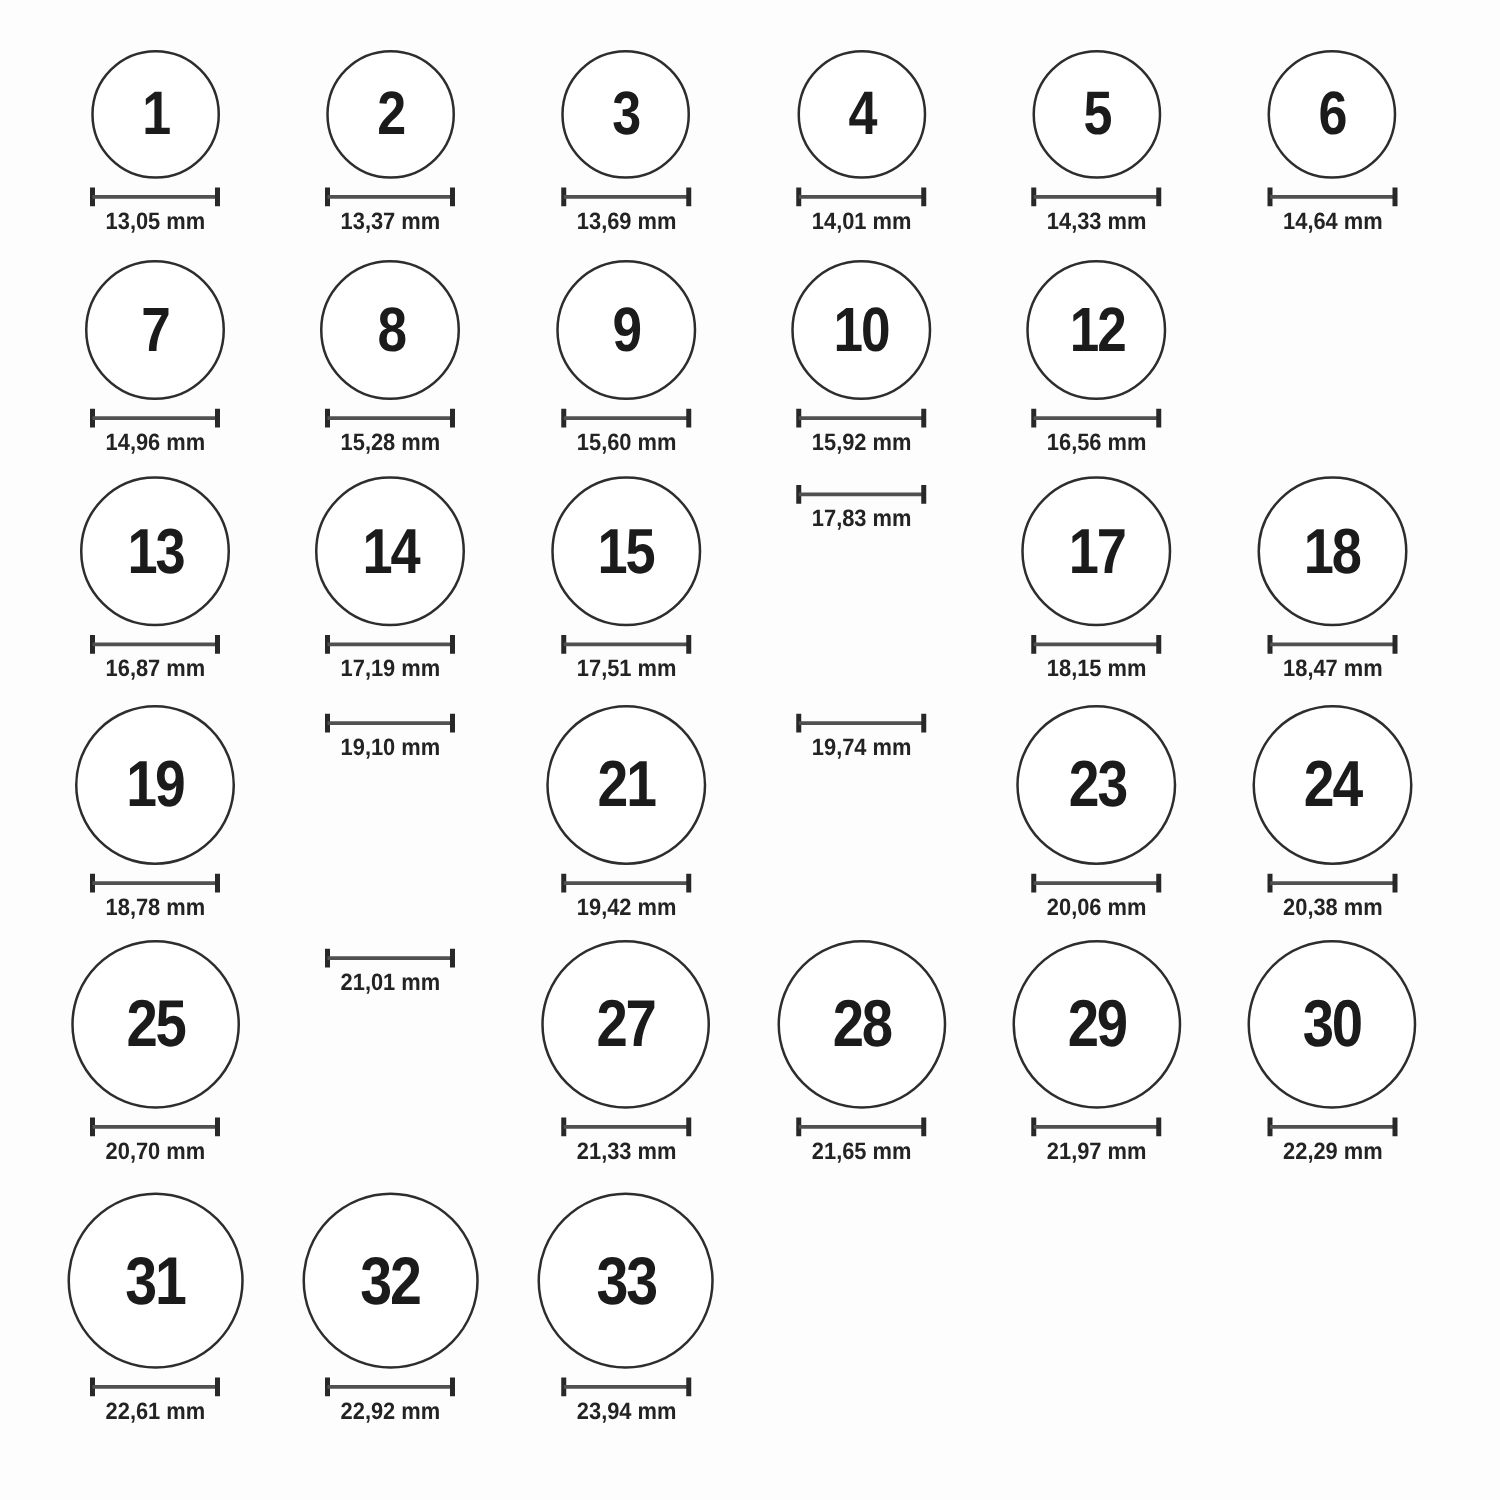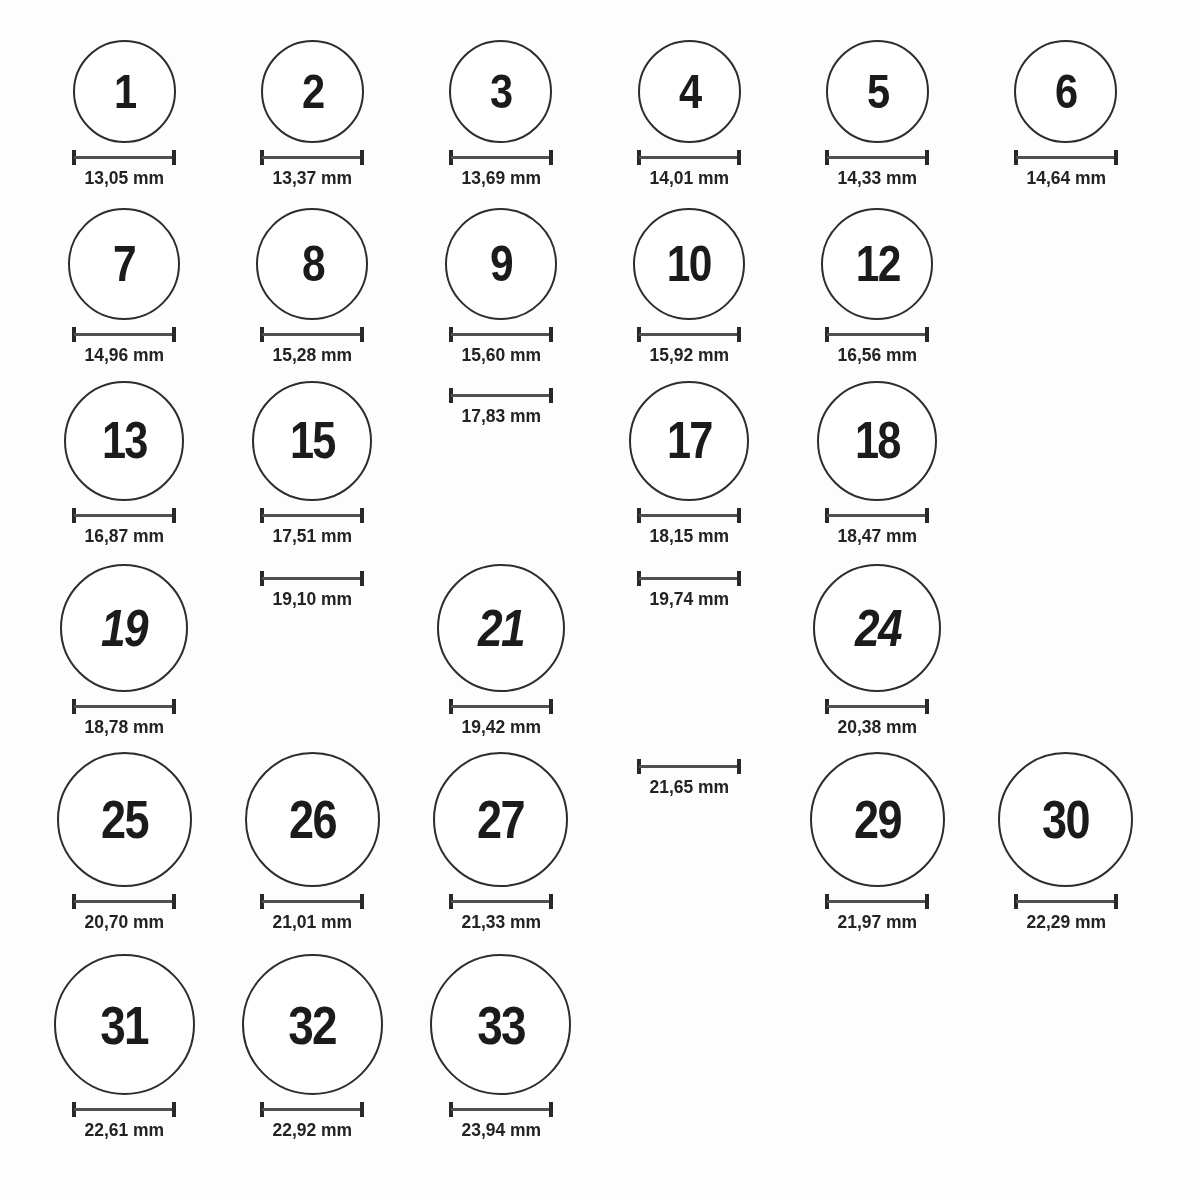--- a/index.html
+++ b/index.html
@@ -25,21 +25,21 @@
   .circle {
     box-sizing:border-box;
     border:2.5px solid #2d2d2d;
     border-radius:50%;
     background:#ffffff;
     display:flex; align-items:center; justify-content:center;
   }
   .r0 .circle { width:103px; height:103px; }
   .r1 .circle { width:112px; height:112px; }
   .r2 .circle { width:120px; height:120px; }
-  .r3 .circle { width:128px; height:128px;font-style:italic; }
+  .r3 .circle { width:128px; height:128px; }
   .r4 .circle { width:135px; height:135px; }
   .r5 .circle { width:141px; height:141px; }
   .num {
     font-weight:bold; color:#1b1b1b;
     display:inline-block;
     transform:scaleX(.85);
     letter-spacing:-2px;
     line-height:1;
   }
   .r0 .num { font-size:49px; }
@@ -200,20 +200,31 @@
         </div>
       <div class="measure">
           <span class="tick l"></span>
           <span class="bar"></span>
           <span class="tick r"></span>
         </div>
       <div class="label">16,87 mm</div>
     </div>
     <div class="cell">
       <div class="circle">
+          <span class="num">14</span>
+        </div>
+      <div class="measure">
+          <span class="tick l"></span>
+          <span class="bar"></span>
+          <span class="tick r"></span>
+        </div>
+      <div class="label">17,19 mm</div>
+    </div>
+    <div class="cell">
+      <div class="circle">
           <span class="num">15</span>
         </div>
       <div class="measure">
           <span class="tick l"></span>
           <span class="bar"></span>
           <span class="tick r"></span>
         </div>
       <div class="label">17,51 mm</div>
     </div>
     <div class="cell">
@@ -282,20 +293,31 @@
     <div class="cell">
       <div class="measure">
           <span class="tick l"></span>
           <span class="bar"></span>
           <span class="tick r"></span>
         </div>
       <div class="label">19,74 mm</div>
     </div>
     <div class="cell">
       <div class="circle">
+          <span class="num">23</span>
+        </div>
+      <div class="measure">
+          <span class="tick l"></span>
+          <span class="bar"></span>
+          <span class="tick r"></span>
+        </div>
+      <div class="label">20,06 mm</div>
+    </div>
+    <div class="cell">
+      <div class="circle">
           <span class="num">24</span>
         </div>
       <div class="measure">
           <span class="tick l"></span>
           <span class="bar"></span>
           <span class="tick r"></span>
         </div>
       <div class="label">20,38 mm</div>
     </div>
   </div>
@@ -306,42 +328,42 @@
           <span class="num">25</span>
         </div>
       <div class="measure">
           <span class="tick l"></span>
           <span class="bar"></span>
           <span class="tick r"></span>
         </div>
       <div class="label">20,70 mm</div>
     </div>
     <div class="cell">
-      <div class="circle">
-          <span class="num">26</span>
-        </div>
       <div class="measure">
           <span class="tick l"></span>
           <span class="bar"></span>
           <span class="tick r"></span>
         </div>
       <div class="label">21,01 mm</div>
     </div>
     <div class="cell">
       <div class="circle">
           <span class="num">27</span>
         </div>
       <div class="measure">
           <span class="tick l"></span>
           <span class="bar"></span>
           <span class="tick r"></span>
         </div>
       <div class="label">21,33 mm</div>
     </div>
     <div class="cell">
+      <div class="circle">
+          <span class="num">28</span>
+        </div>
       <div class="measure">
           <span class="tick l"></span>
           <span class="bar"></span>
           <span class="tick r"></span>
         </div>
       <div class="label">21,65 mm</div>
     </div>
     <div class="cell">
       <div class="circle">
           <span class="num">29</span>

